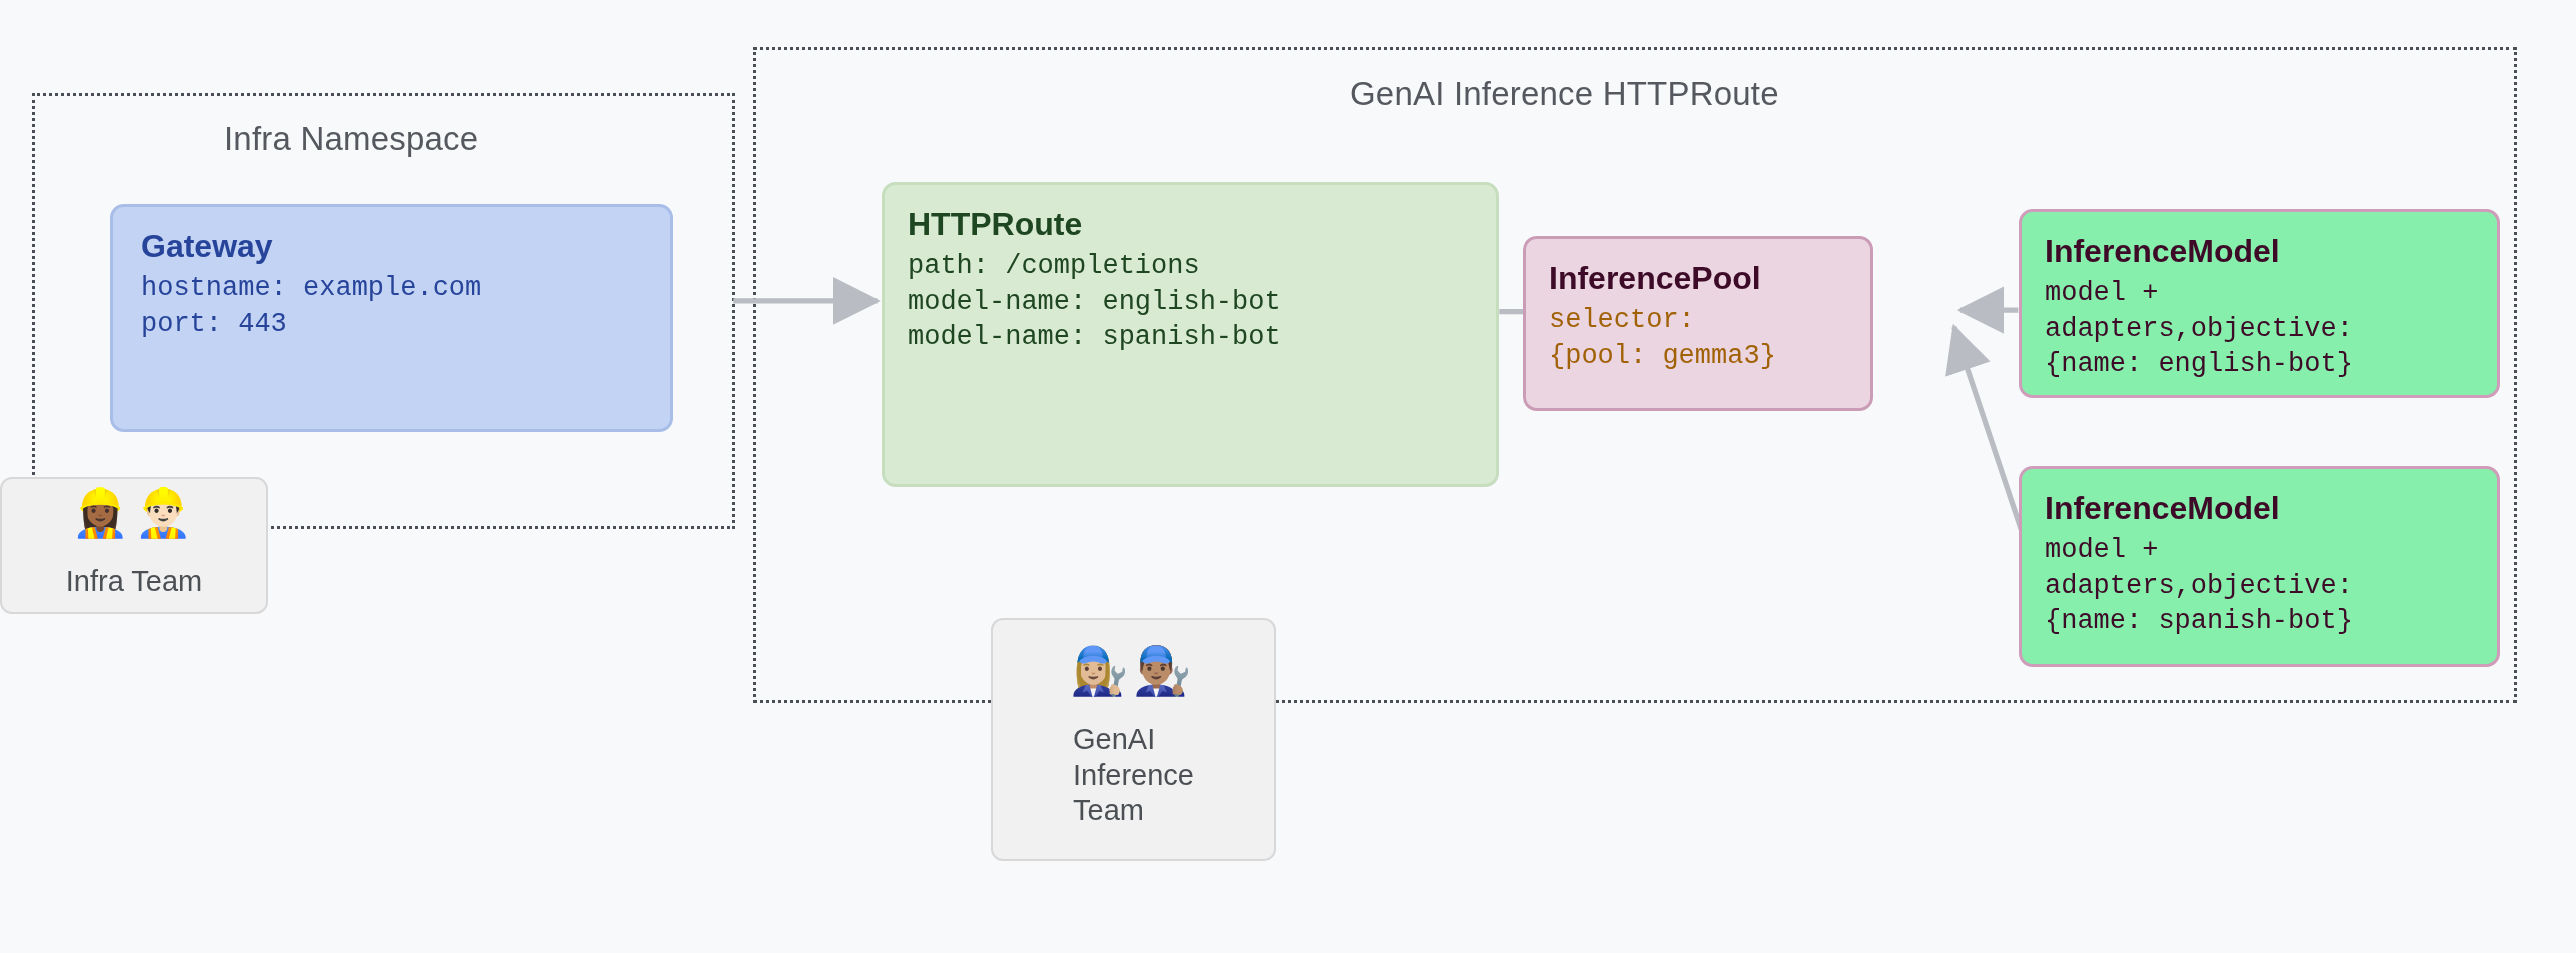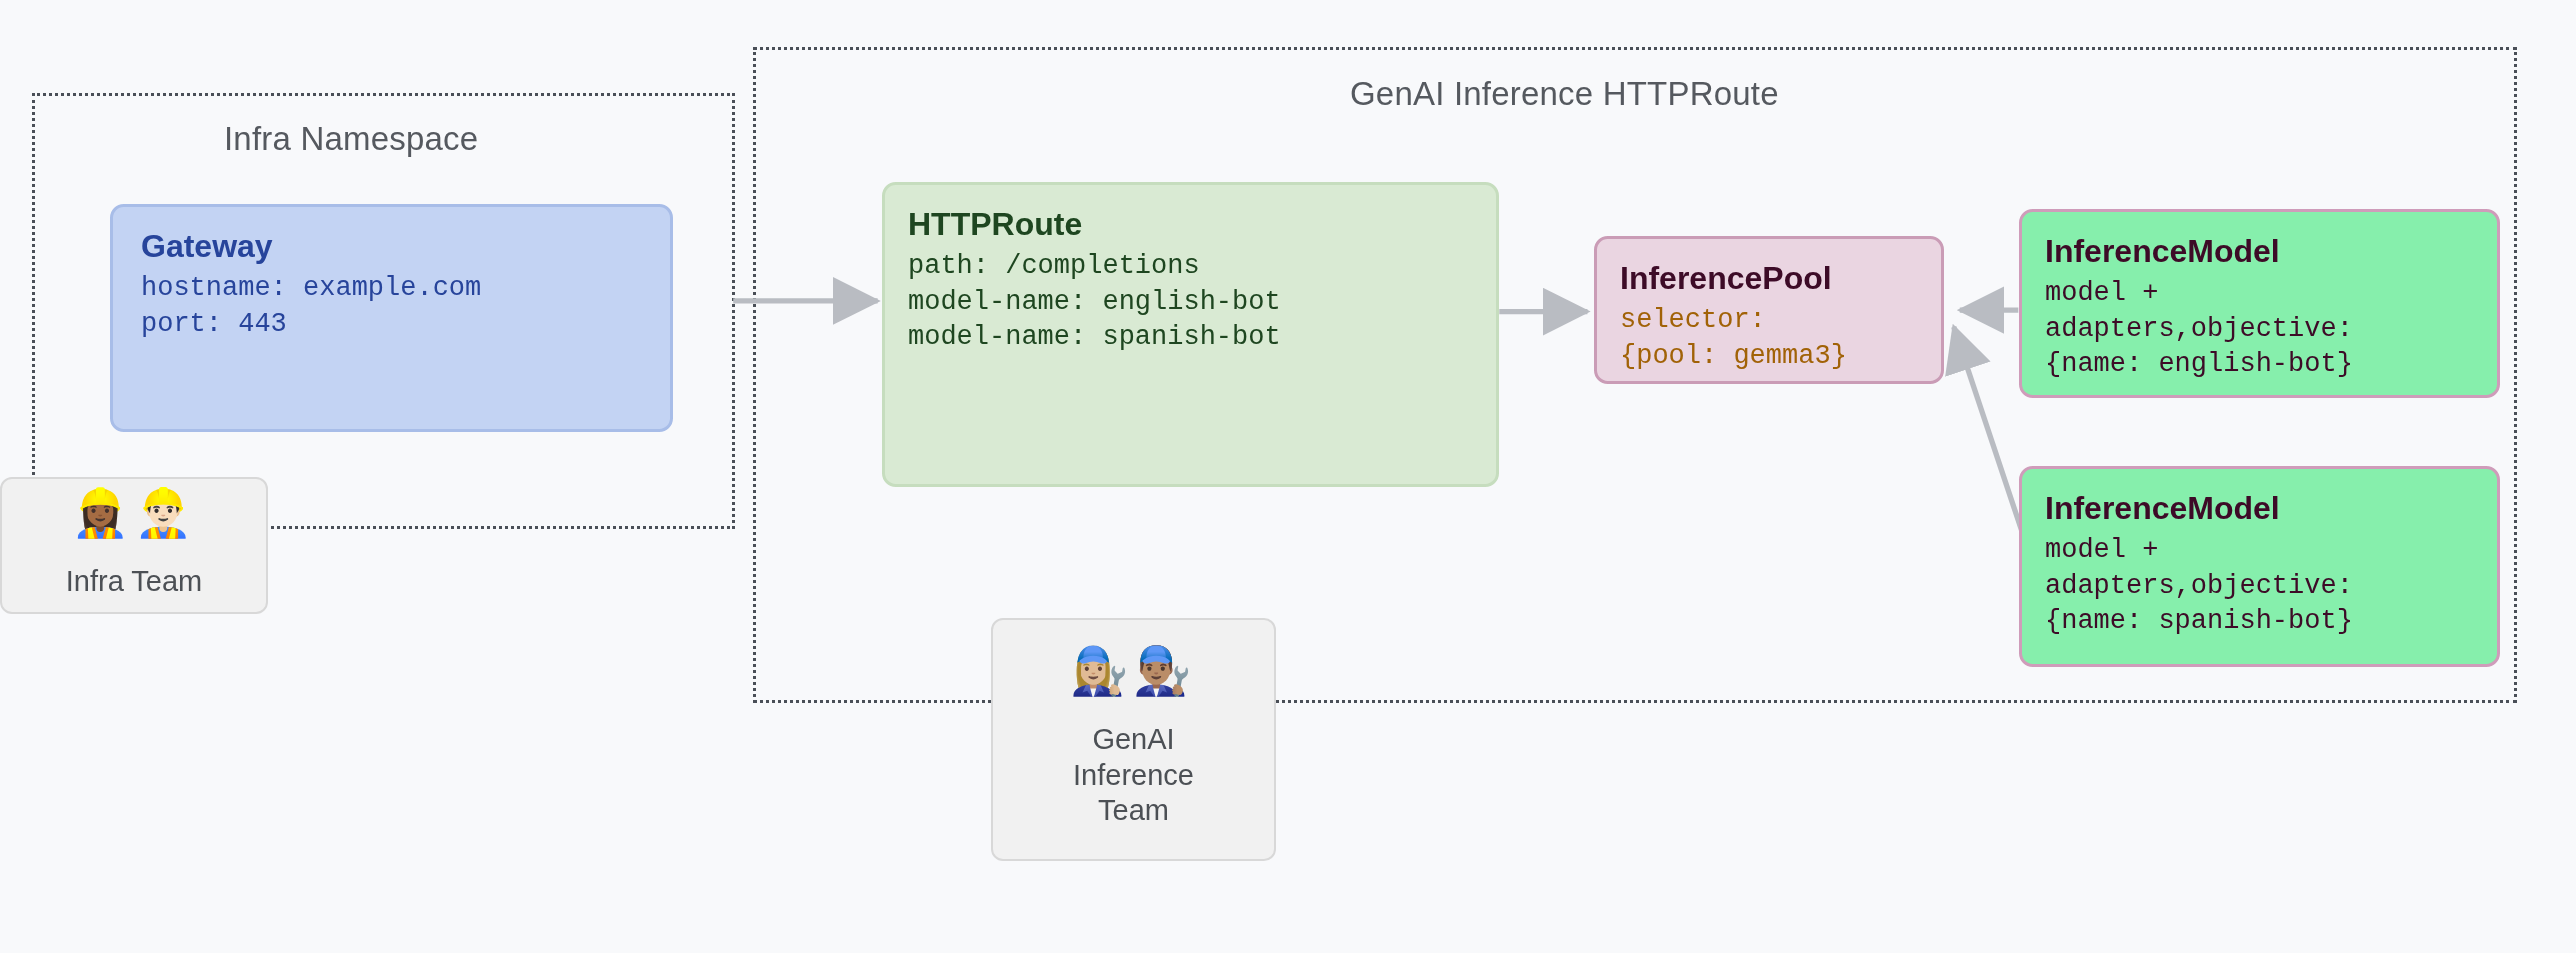--- a/index.html
+++ b/index.html
@@ -104,21 +104,20 @@
     font-size: 47px;
     line-height: 1;
     letter-spacing: 4.6px;
     white-space: nowrap;
   }
   .team-label {
     margin-top: 28px;
     color: #4c5055;
     font-size: 29px;
     line-height: 1.22;
-    text-align: center;
     white-space: pre-line;
   }
 
   
   .edge-layer {
     position: absolute;
     left: 0;
     top: 0;
     width: 2576px;
     height: 953px;
@@ -158,21 +157,21 @@
     <div class="node-body">port: 443</div>
   </div>
 
   <div class="node httproute" style="left:882px; top:182px; width:617px; height:305px;">
     <div class="node-title">HTTPRoute</div>
     <div class="node-body">path: /completions</div>
     <div class="node-body">model-name: english-bot</div>
     <div class="node-body">model-name: spanish-bot</div>
   </div>
 
-  <div class="node inferencepool" style="left:1594px; top:236px; width:350px; height:148px;">
+  <div class="node inferencepool" style="left:1523px; top:236px; width:350px; height:175px;">
     <div class="node-title">InferencePool</div>
     <div class="node-body">selector:</div>
     <div class="node-body">{pool: gemma3}</div>
   </div>
 
   <div class="node inferencemodel" style="left:2019px; top:209px; width:481px; height:189px;">
     <div class="node-title">InferenceModel</div>
     <div class="node-body">model +</div>
     <div class="node-body">adapters,objective:</div>
     <div class="node-body">{name: english-bot}</div>

